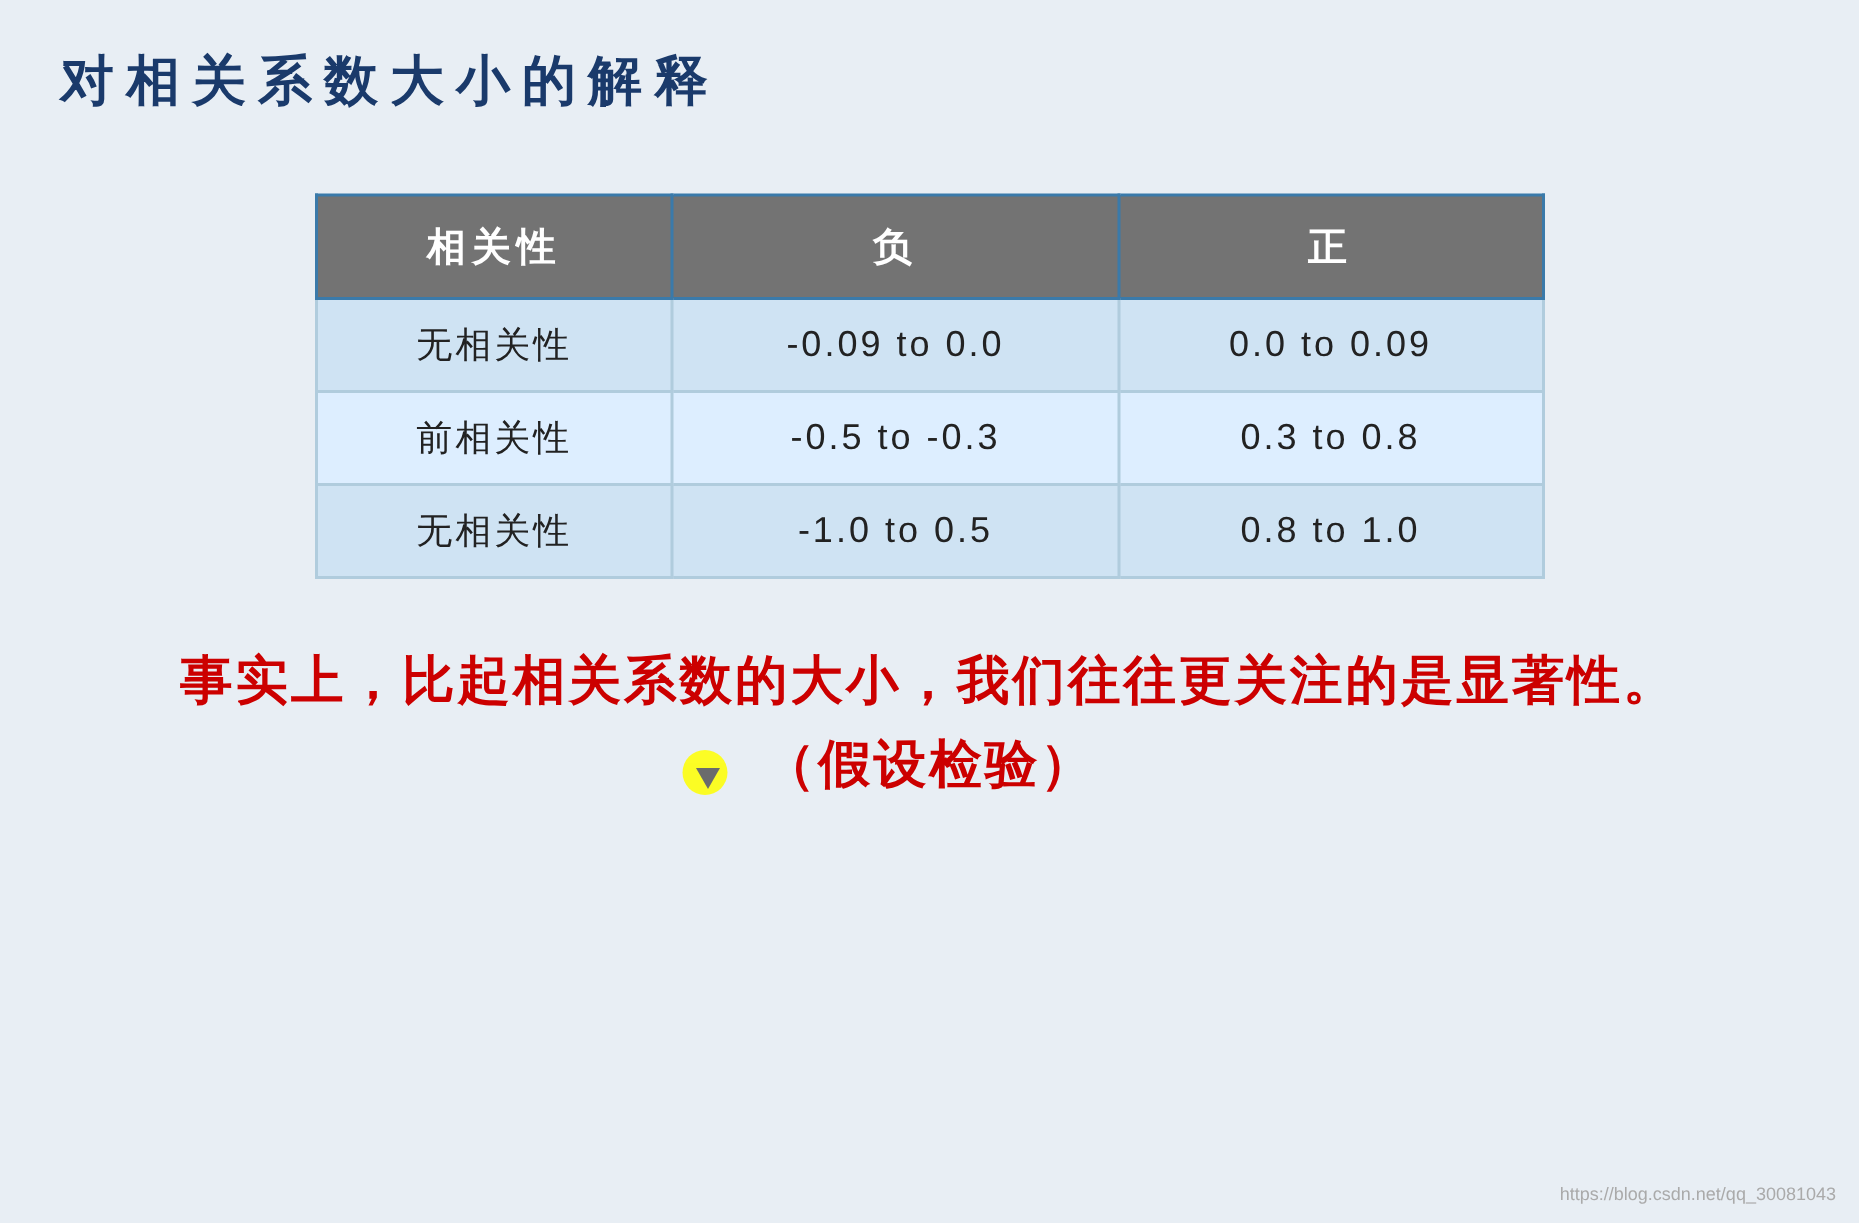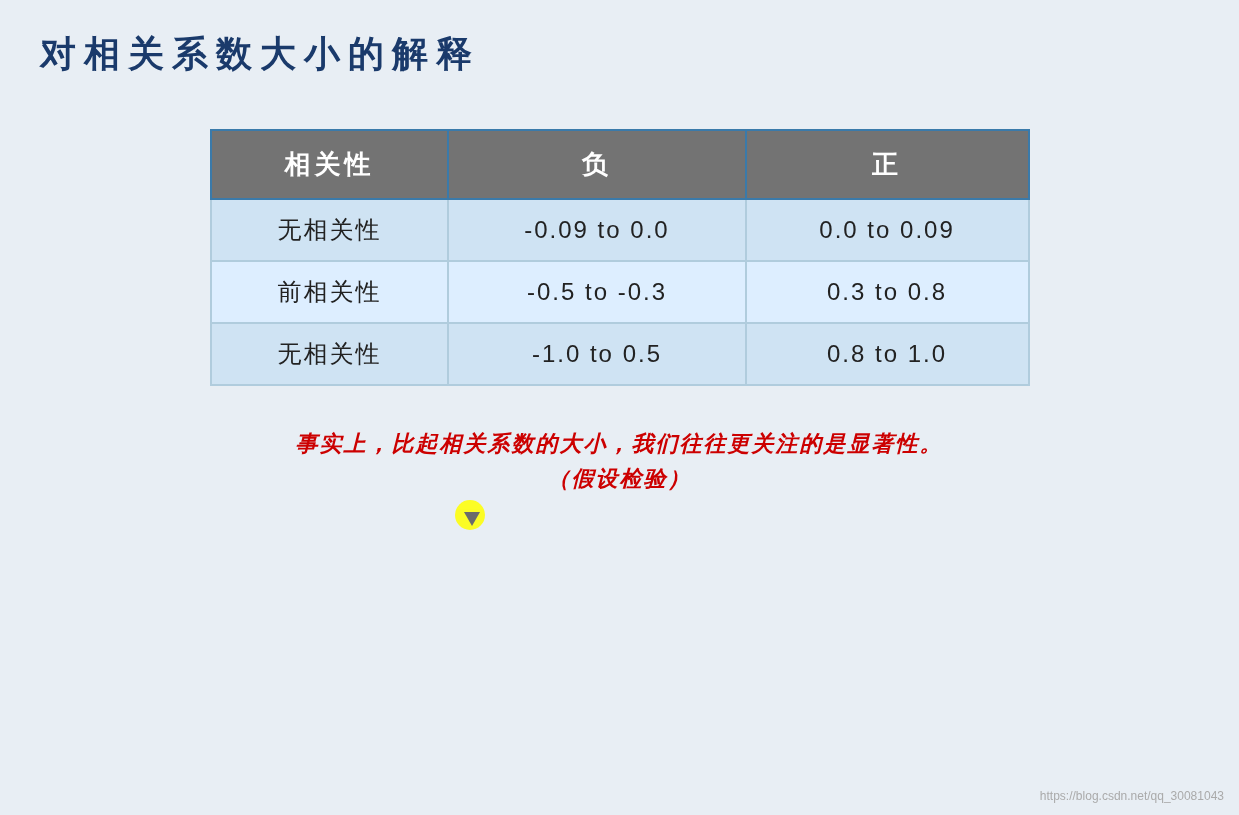--- a/index.html
+++ b/index.html
@@ -73,26 +73,25 @@
       line-height: 1.7;
       letter-spacing: 2px;
     }
 
     .highlight-block {
       text-align: center;
       margin-top: 10px;
     }
 
     .highlight-block p {
-      font-size: 22px;
+      font-size: 35px;
       font-weight: bold;
       color: #cc0000;
       letter-spacing: 2px;
       line-height: 1.6;
-      font-style: italic;
     }
 
     .watermark {
       position: absolute;
       bottom: 12px;
       right: 15px;
       font-size: 12px;
       color: #aaa;
     }
 

